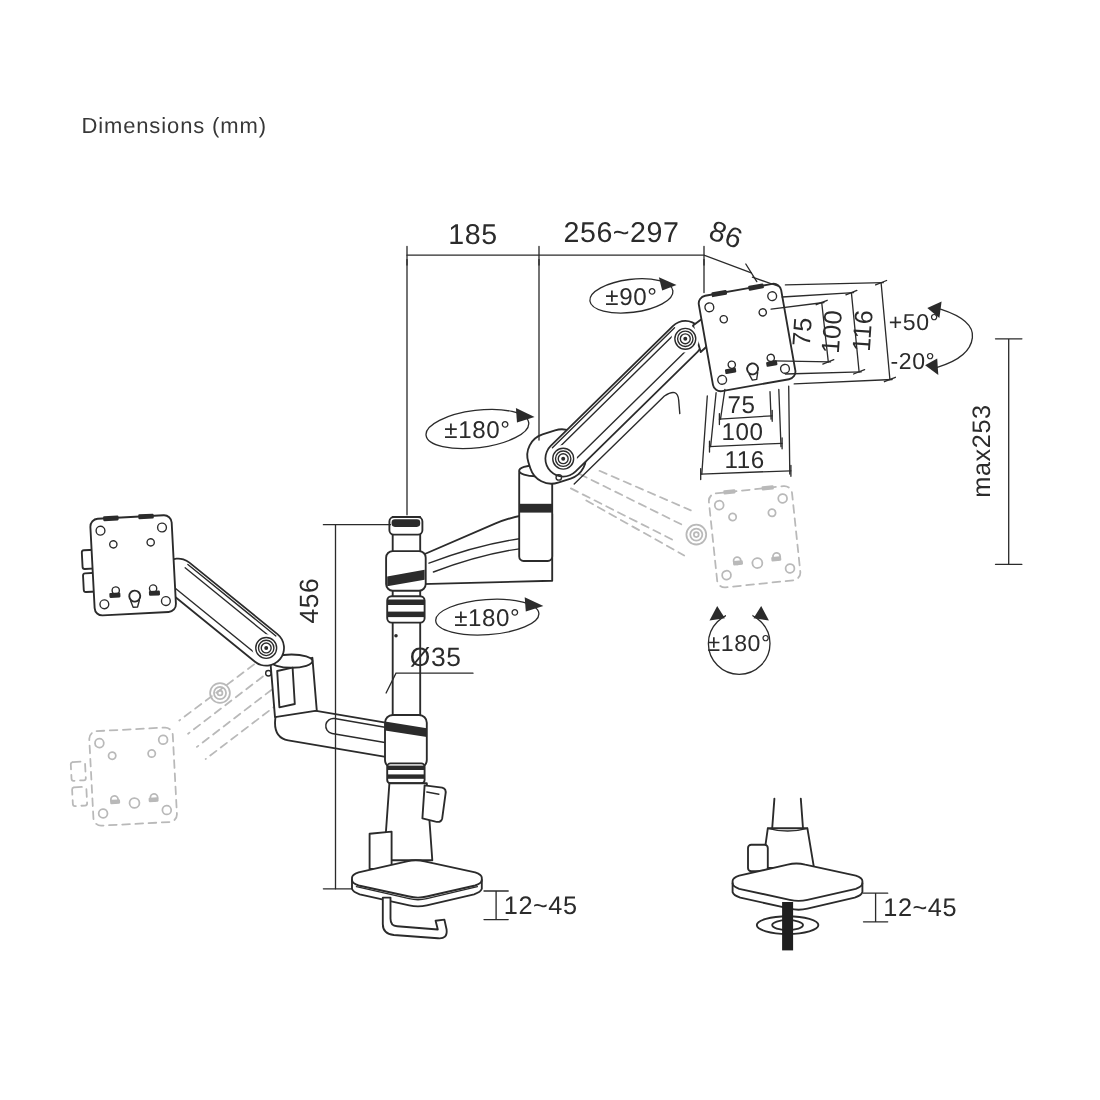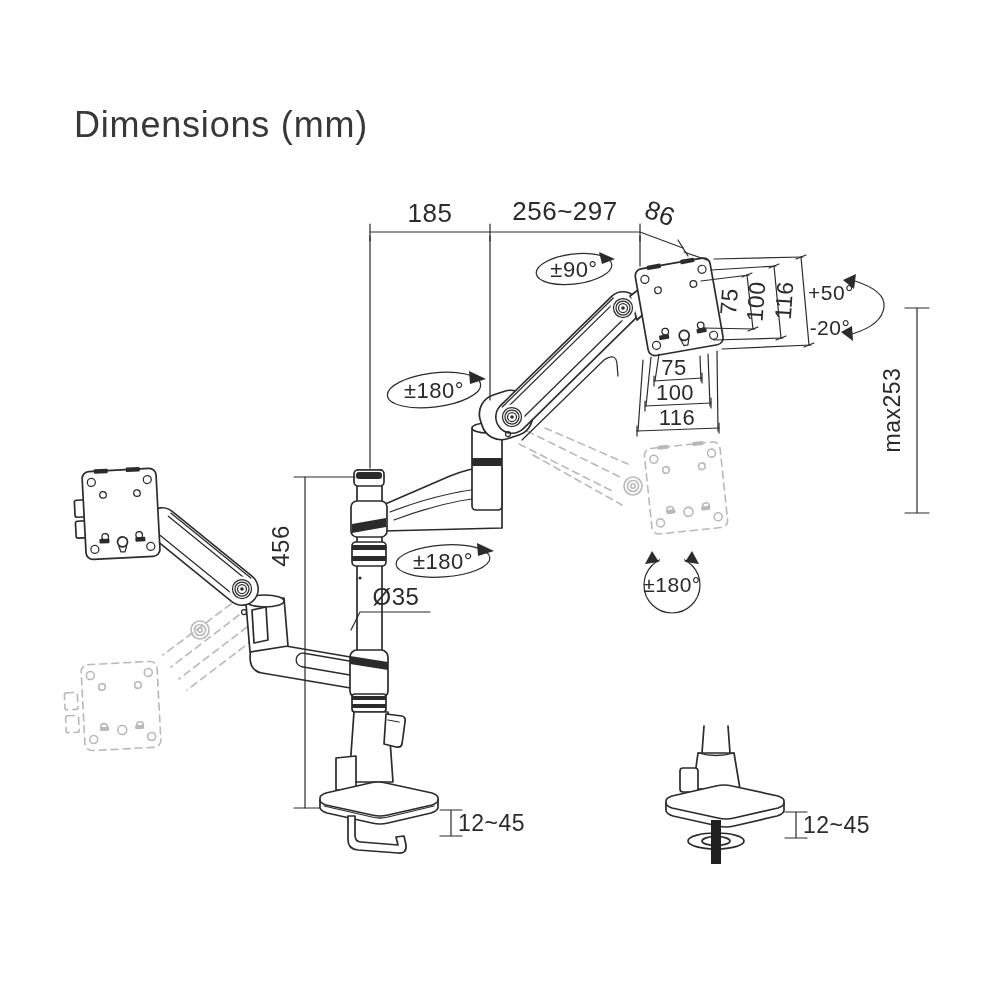--- a/index.html
+++ b/index.html
@@ -1,18 +1,18 @@
 <!DOCTYPE html>
 <html><head>
 <meta charset="utf-8">
 <style>
   html,body{margin:0;padding:0;background:#ffffff;width:1000px;height:1000px;overflow:hidden;}
   #stage{position:relative;width:1000px;height:1000px;background:#fff;}
   #title{position:absolute;left:74px;top:104px;font-family:"Liberation Sans",sans-serif;
-         font-size:36px;font-weight:400;letter-spacing:.8px;color:#383838;}
+         font-size:20px;font-weight:400;letter-spacing:.8px;color:#383838;}
   svg{position:absolute;left:0;top:0;}
   .ln  {fill:none;stroke:#2b2b2b;stroke-width:1.7;stroke-linejoin:round;stroke-linecap:round;}
   .lnf {fill:#ffffff;stroke:#2b2b2b;stroke-width:1.7;stroke-linejoin:round;}
   .thin{fill:none;stroke:#2b2b2b;stroke-width:1.25;stroke-linejoin:round;stroke-linecap:round;}
   .dark{fill:#2b2b2b;stroke:none;}
   .dim {fill:none;stroke:#2b2b2b;stroke-width:1.2;stroke-linecap:round;}
   .dtxt{font-family:"Liberation Sans",sans-serif;fill:#2b2b2b;letter-spacing:.5px;}
   .gh  {fill:none;stroke:#b9b9b9;stroke-width:1.6;stroke-linejoin:round;stroke-linecap:round;}
   .ghd {stroke-dasharray:7 5;}
   .ghf {fill:#ffffff;}

